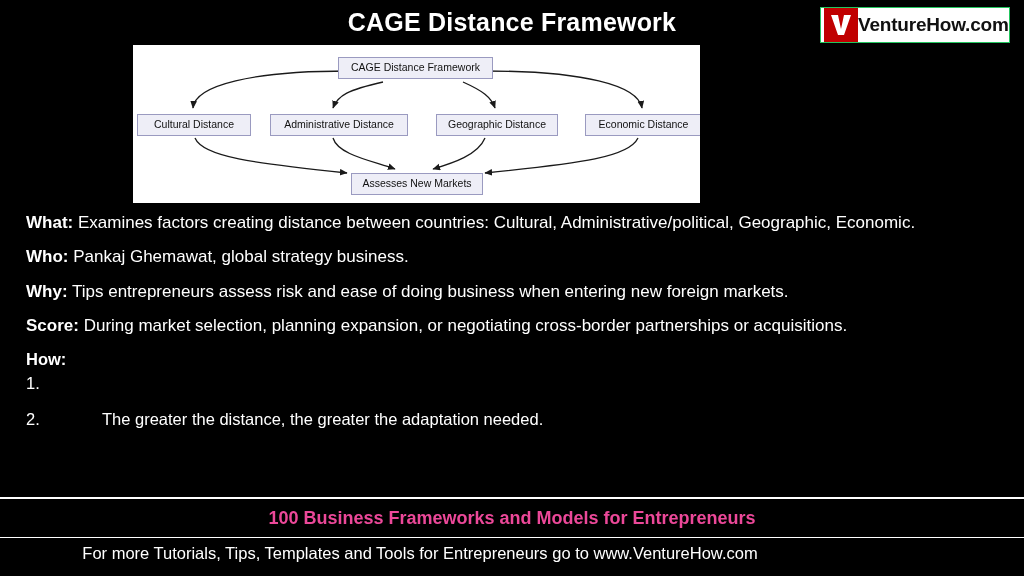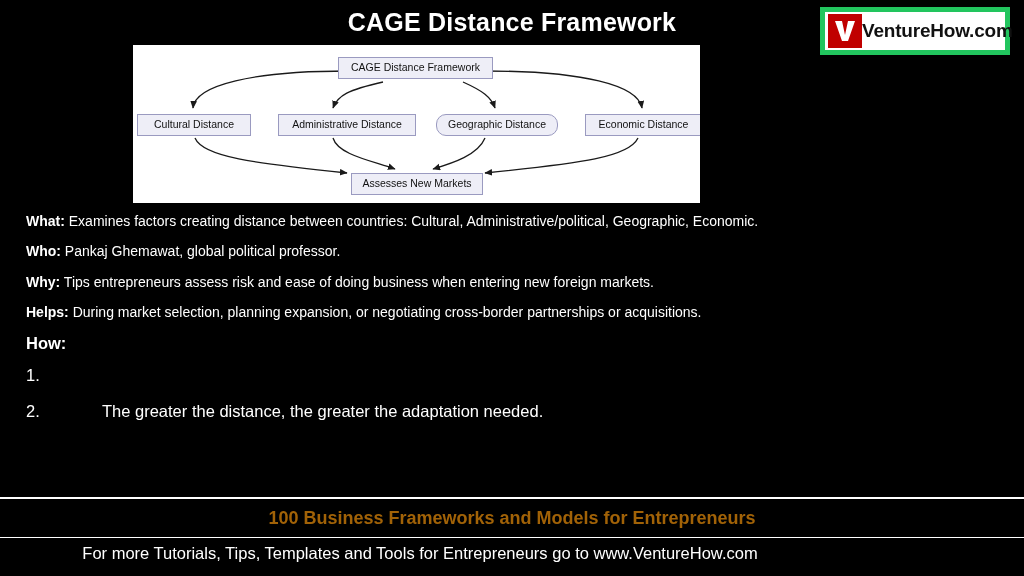--- a/index.html
+++ b/index.html
@@ -32,23 +32,23 @@
     font-size: 25px;
     font-weight: bold;
     letter-spacing: 0.2px;
   }
   
   .logo {
     position: absolute;
     top: 7px;
     right: 14px;
     width: 190px;
-    height: 48px;
-    background: #ffffff;
-    border: 5px solid #22c55e;
+    height: 36px;
+    background: #ffffff;
+    border: 1px solid #22c55e;
     display: flex;
     align-items: center;
     box-sizing: border-box;
   }
   .logo-mark {
     width: 34px;
     height: 34px;
     margin-left: 3px;
     background: #c00000;
     display: flex;
@@ -85,42 +85,42 @@
     color: #111111;
     font-size: 10.5px;
     text-align: center;
     padding: 4px 6px;
     box-sizing: border-box;
     white-space: nowrap;
     line-height: 1.1;
   }
   #node-root  { left: 205px; top: 12px;  width: 155px; }
   #node-cul   { left: 4px;   top: 69px;  width: 114px; }
-  #node-adm   { left: 137px; top: 69px;  width: 138px; margin-left: 8px; }
-  #node-geo   { left: 303px; top: 69px;  width: 122px; border-radius: 10px; }
+  #node-adm   { left: 137px; top: 69px;  width: 138px; }
+  #node-geo   { left: 303px; top: 69px;  width: 122px; }
   #node-eco   { left: 452px; top: 69px;  width: 117px; }
   #node-out   { left: 218px; top: 128px; width: 132px; }
   
   .body {
     position: absolute;
     left: 26px;
     top: 212px;
     width: 975px;
     color: #ffffff;
   }
   .para {
-    font-size: 14px;
+    font-size: 17px;
     line-height: 1.32;
     margin-bottom: 12px;
   }
   .para b { font-weight: bold; }
   .how-label {
     font-size: 16.5px;
     font-weight: bold;
-    margin-bottom: 12px;
+    margin-bottom: 4px;
   }
   .step {
     font-size: 16.5px;
     line-height: 1.32;
     margin-bottom: 14px;
     display: flex;
   }
   .step-num { width: 76px; flex: none; }
   
   .divider {
@@ -130,21 +130,21 @@
     width: 1024px;
     height: 2px;
     background: #ffffff;
   }
   .footer-main {
     position: absolute;
     left: 0;
     top: 508px;
     width: 1024px;
     text-align: center;
-    color: #a16207;
+    color: #ec4899;
     font-size: 18px;
     font-weight: bold;
   }
   .footer-rule {
     position: absolute;
     left: 0;
     top: 537px;
     width: 1024px;
     height: 1px;
     background: #ffffff;
@@ -196,23 +196,23 @@
     <div class="node" id="node-root">CAGE Distance Framework</div>
     <div class="node" id="node-cul">Cultural Distance</div>
     <div class="node" id="node-adm">Administrative Distance</div>
     <div class="node" id="node-geo">Geographic Distance</div>
     <div class="node" id="node-eco">Economic Distance</div>
     <div class="node" id="node-out">Assesses New Markets</div>
   </div>
 
   <div class="body">
     <div class="para"><b>What:</b><span> Examines factors creating distance between countries: Cultural, Administrative/political, Geographic, Economic.</span></div>
-    <div class="para"><b>Who:</b><span> Pankaj Ghemawat, global political professor.</span></div>
+    <div class="para"><b>Who:</b><span> Pankaj Ghemawat, global strategy business.</span></div>
     <div class="para"><b>Why:</b><span> Tips entrepreneurs assess risk and ease of doing business when entering new foreign markets.</span></div>
-    <div class="para"><b>Helps:</b><span> During market selection, planning expansion, or negotiating cross-border partnerships or acquisitions.</span></div>
+    <div class="para"><b>Score:</b><span> During market selection, planning expansion, or negotiating cross-border partnerships or acquisitions.</span></div>
     <div class="how-label">How:</div>
     <div class="step">
       <span class="step-num">1.</span>
     </div>
     <div class="step">
       <span class="step-num">2.</span>
       <span>The greater the distance, the greater the adaptation needed.</span>
     </div>
   </div>
 

